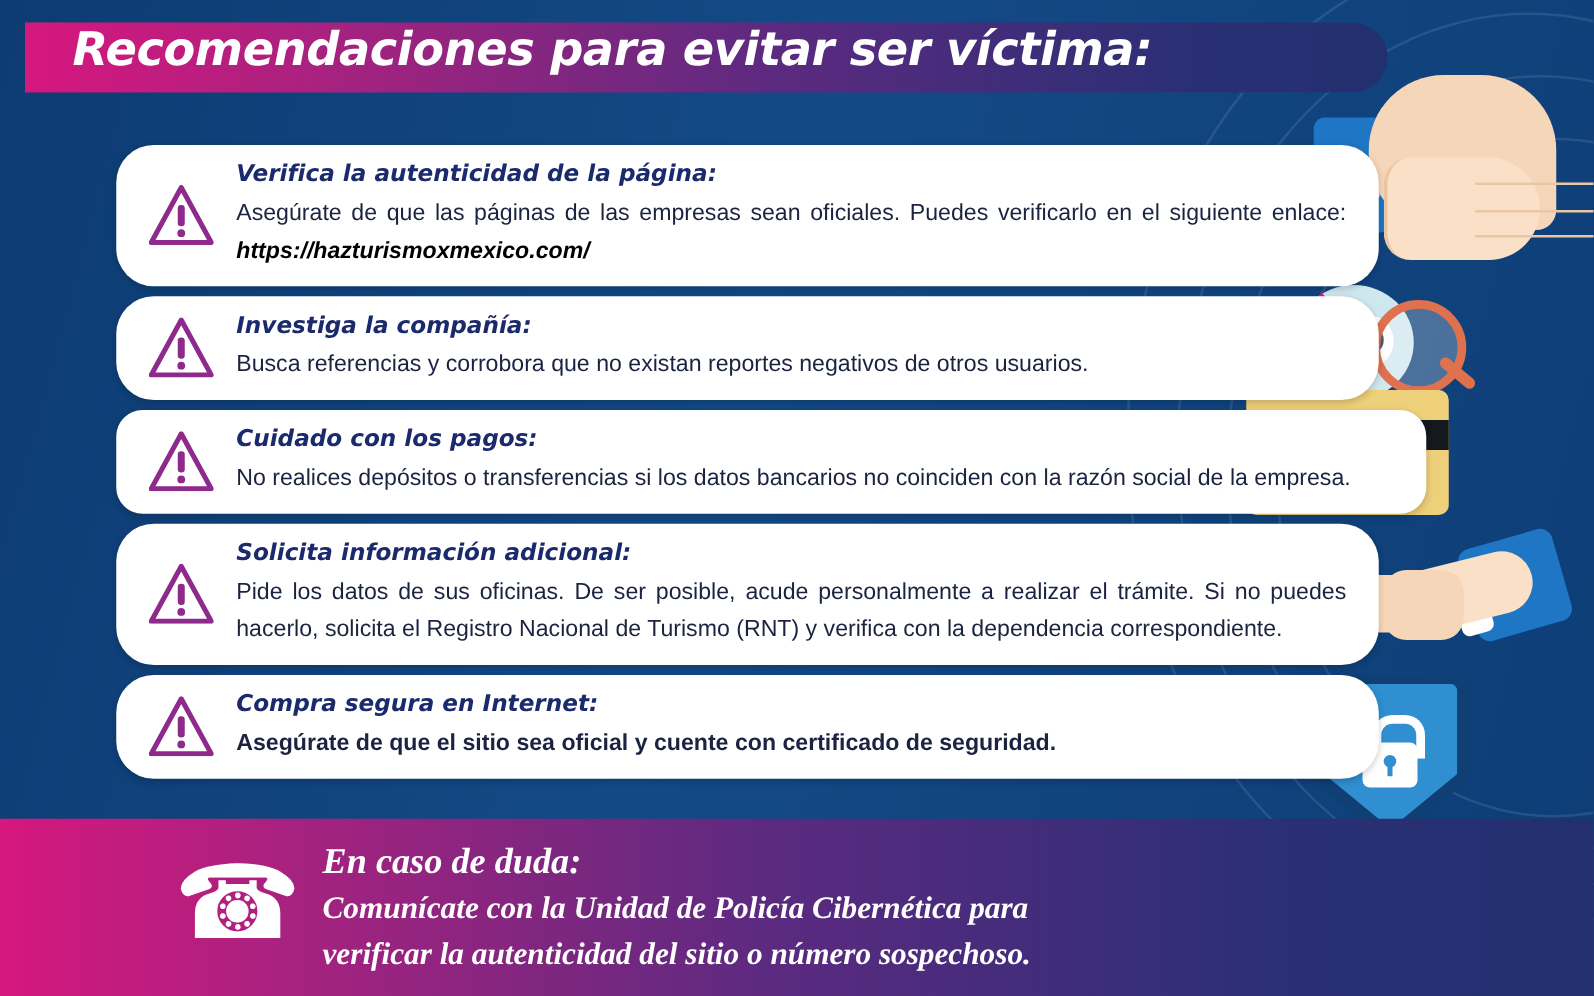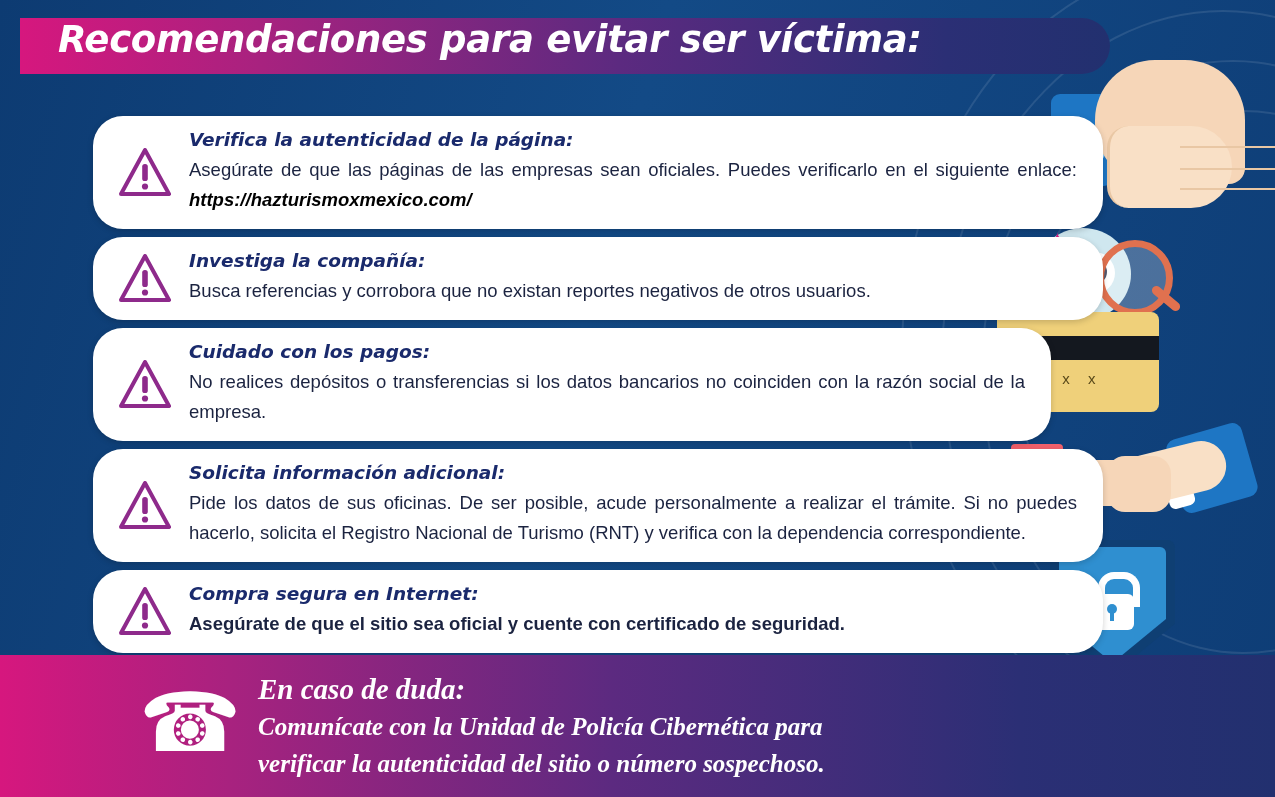--- a/index.html
+++ b/index.html
@@ -102,21 +102,21 @@
   .link {
     color: #000000;
     font-weight: bold;
     font-style: italic;
     text-decoration: none;
   }
 
   
   .c1 { width: 1010px; }
   .c2 { width: 1010px; }
-  .c3 { width: 958px; }
+  .c3 { width: 1048px; border-radius: 21px; }
   .c4 { width: 1010px; }
   .c5 { width: 1010px; }
 
   
   .art { position: absolute; }
 
   
   .thumb { right: 28px; top: 60px; width: 200px; height: 170px; }
   .thumb .phone {
     position: absolute; left: 4px; top: 34px; width: 62px; height: 92px;

